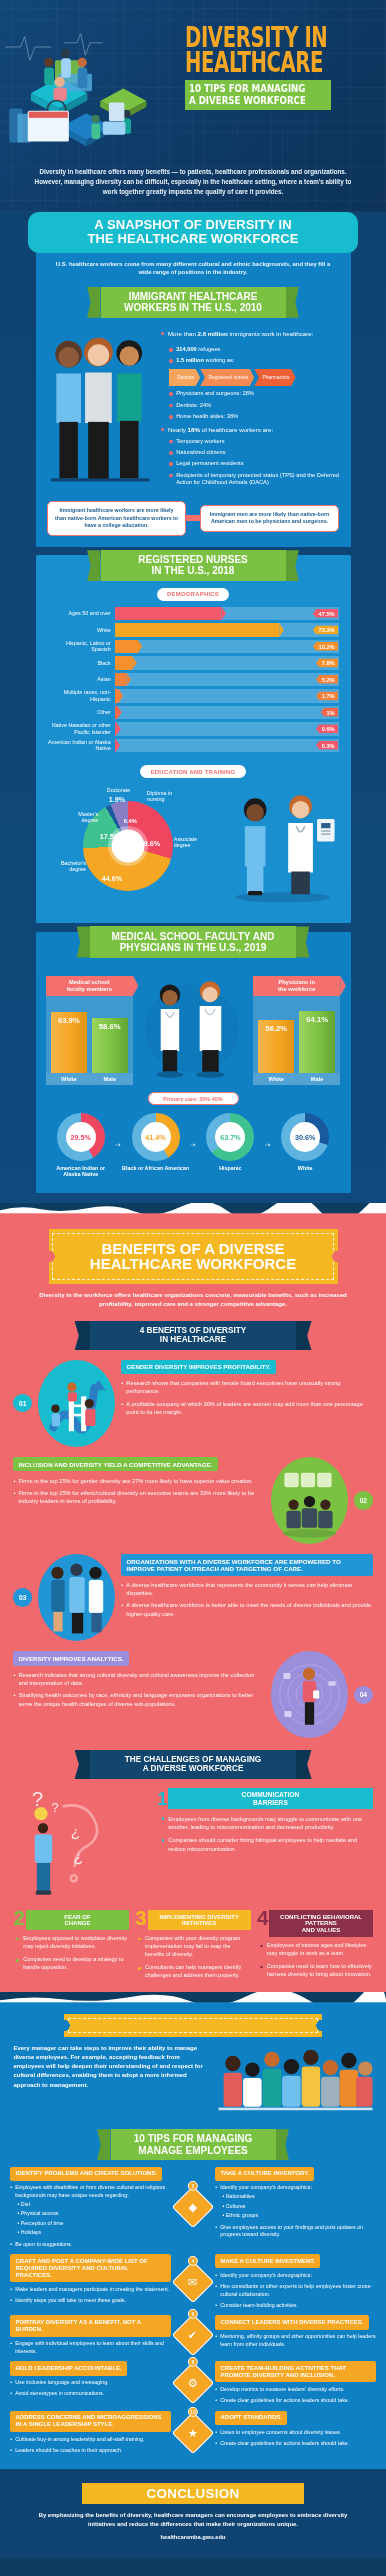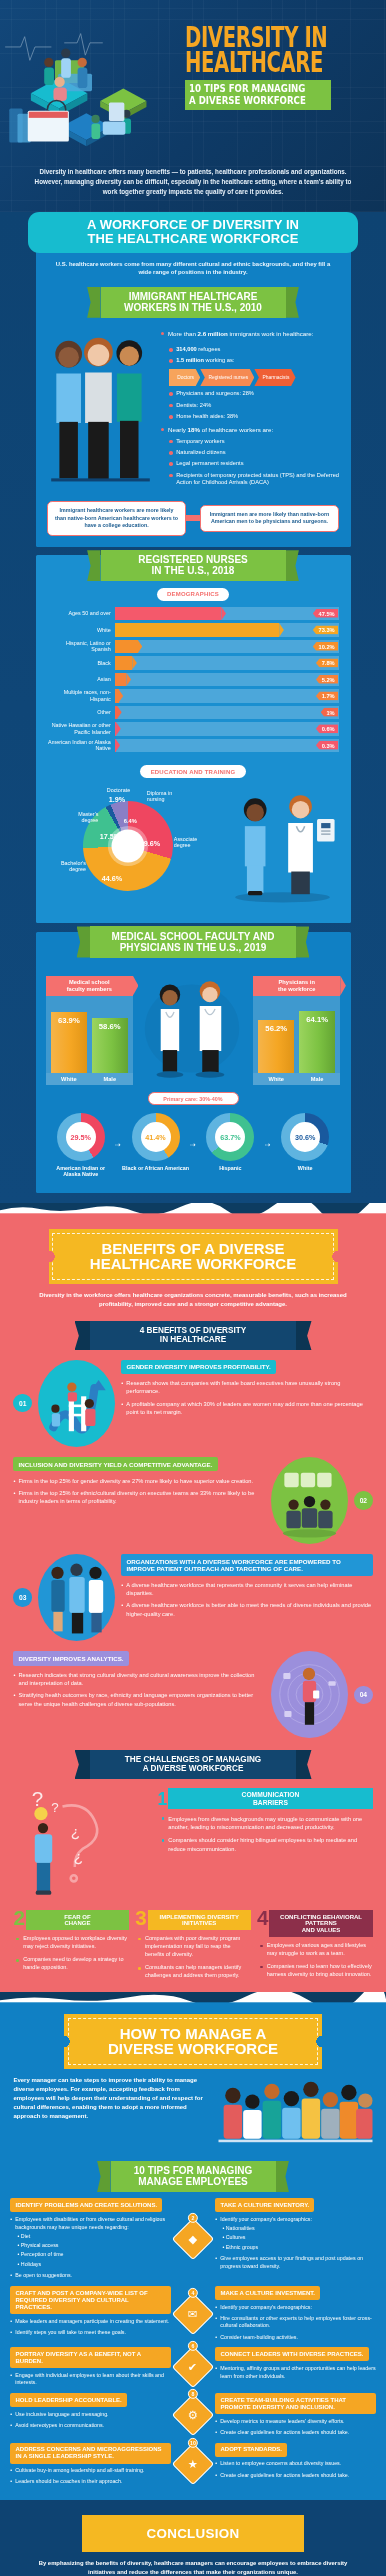--- a/index.html
+++ b/index.html
@@ -249,21 +249,21 @@
   }
   .diamond i { transform: rotate(-45deg); font-style: normal; font-size: 11.3px; color:#fff; }
   .dnum {
     position:absolute; width: 10.3px; height:10.3px; border-radius:50%; background:#f5a623;
     border: 1px solid #fff; color:#fff; font-size: 5.2px; font-weight:800;
     display:flex; align-items:center; justify-content:center; top:-6.2px; left:-6.2px; transform: rotate(-45deg);
   }
 
   
   .concl-ticket {
-    width: 222px; margin: 5.2px auto 0 auto; background: #f5b822; padding: 11px;
+    width: 222px; margin: 5.2px auto 0 auto; background: #f5b822; padding: 3px;
     text-align:center; position:relative;
   }
   .concl-ticket h2 { font-size: 13.4px; font-weight:800; color:#fff; letter-spacing:0.3px; }
   .concl-text { text-align:center; font-size: 5.9px; line-height:1.5; font-weight:600; padding: 7.2px 31px 5.2px 31px; }
   .concl-link { text-align:center; font-size: 5.7px; font-weight:700; color:#fff; padding-bottom: 7.2px; }
 </style>
 </head>
 <body>
 
 <div class="page">
@@ -330,21 +330,21 @@
           <span>10 TIPS FOR MANAGING</span>
           <span>A DIVERSE WORKFORCE</span>
         </div>
       </div>
     </div>
     <p class="hero-lede">Diversity in healthcare offers many benefits — to patients, healthcare professionals and organizations. However, managing diversity can be difficult, especially in the healthcare setting, where a team's ability to work together greatly impacts the quality of care it provides.</p>
   </section>
 
   <section class="sec-blue">
     <div class="band-title">
-      <h2><span>A WORKFORCE OF DIVERSITY IN</span><br><span>THE HEALTHCARE WORKFORCE</span></h2>
+      <h2><span>A SNAPSHOT OF DIVERSITY IN</span><br><span>THE HEALTHCARE WORKFORCE</span></h2>
     </div>
     <div class="panel">
       <p class="intro">U.S. healthcare workers come from many different cultural and ethnic backgrounds, and they fill a wide range of positions in the industry.</p>
 
       <div class="ribbon">
         <h3><span>IMMIGRANT HEALTHCARE</span><br><span>WORKERS IN THE U.S., 2010</span></h3>
       </div>
 
       <div class="imm-row">
         <div class="imm-art">
@@ -893,21 +893,20 @@
   <div class="torn">
     <svg viewBox="0 0 750 26" preserveAspectRatio="none">
       <path d="M0 16 Q60 6 120 14 T250 10 T370 18 T480 8 T600 16 T700 8 T750 14 V26 H0 Z" fill="#fff"></path>
       <rect y="20" width="750" height="6" fill="#1080c4"></rect>
     </svg>
   </div>
 
   <section class="sec-tips">
     <div class="ticket" style="width:258px">
       <div class="inner-dash"></div>
-      <h2><span>HOW TO MANAGE A</span><br><span>DIVERSE WORKFORCE</span></h2>
     </div>
 
     <div class="tip-lede">
       <p>Every manager can take steps to improve their ability to manage diverse employees. For example, accepting feedback from employees will help deepen their understanding of and respect for cultural differences, enabling them to adopt a more informed approach to management.</p>
       <div class="tip-art">
         <svg width="155" height="77" viewBox="0 0 300 150">
           <g>
             <circle cx="28" cy="38" r="15" fill="#3a2418"></circle>
               <rect x="10" y="56" width="36" height="66" rx="6" fill="#e35c5c"></rect>
             <circle cx="66" cy="50" r="14" fill="#1a1a1a"></circle>

